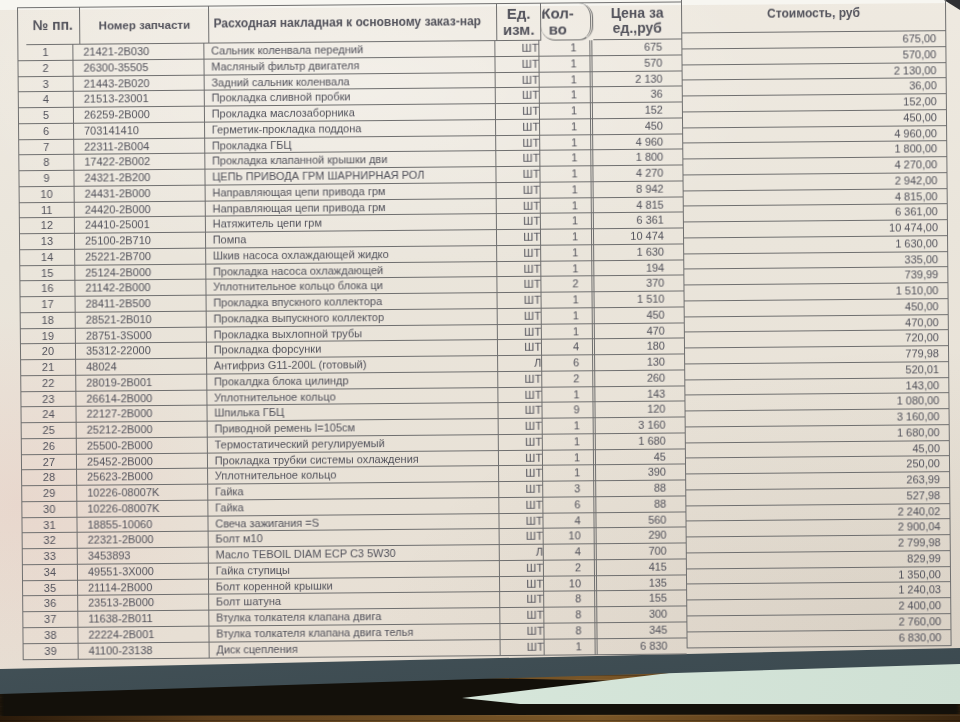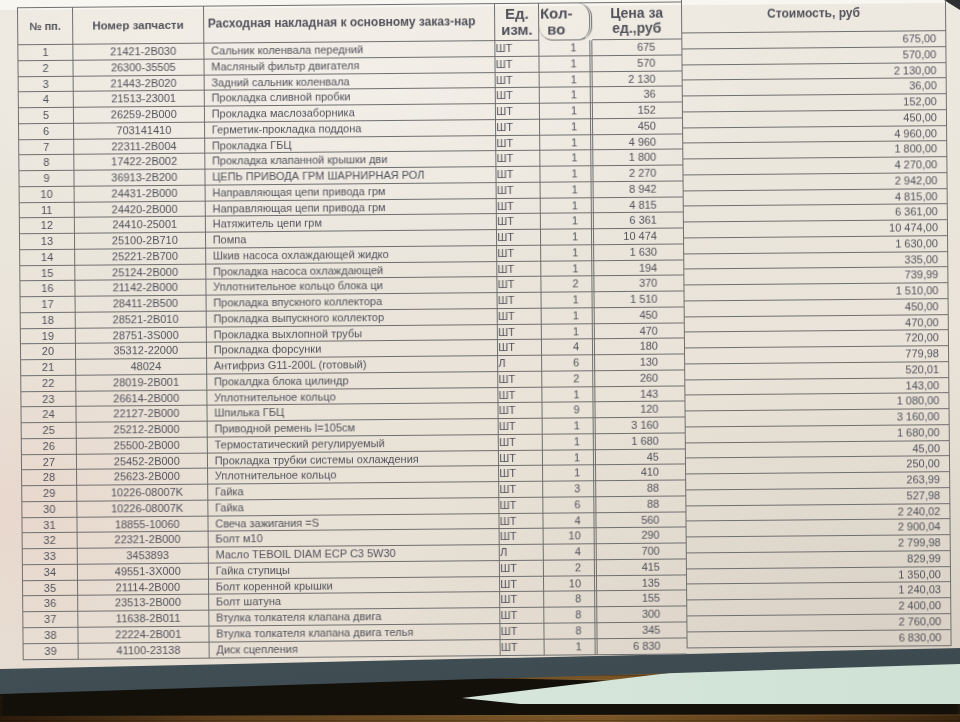--- a/index.html
+++ b/index.html
@@ -33,27 +33,27 @@
   .lrow,.hrow,.crow{display:flex;}
   .hrow .cell{height:37px;display:flex;align-items:center;justify-content:center;
       font-weight:bold;text-align:center;line-height:1.1;}
   .lrow{height:15.75px;}
   .crow{height:15.75px;}
   .cell{border-right:1px solid #6f6f6f;border-bottom:1px solid #6f6f6f;
       font-size:11px;line-height:14.5px;white-space:nowrap;overflow:hidden;}
   .lrow:last-child .cell{border-bottom:none;}
   .crow:last-child .c-cost{border-bottom:none;}
   .c-num{width:55px;text-align:center;}
-  .c-part{width:131px;padding-left:10px;text-align:center;}
+  .c-part{width:131px;padding-left:10px;}
   .c-name{width:292px;padding-left:7px;}
-  .c-unit{width:44px;text-align:left;}
+  .c-unit{width:44px;text-align:right;}
   .c-qty{width:53px;text-align:right;padding-right:13px;border-right:3px double #6f6f6f;}
-  .c-price{width:89px;text-align:right;padding-right:26px;border-right:none;}
+  .c-price{width:89px;text-align:right;padding-right:19px;border-right:none;}
   .c-cost{width:100%;text-align:right;padding-right:9px;border-right:none;}
-  .hrow .c-num{font-size:11px;}
+  .hrow .c-num{font-size:14px;margin-left:8px;}
   .hrow .c-part{font-size:11.5px;padding-left:0;}
   .hrow .c-name{font-size:12px;padding-left:4px;justify-content:flex-start;text-align:left;}
   .hrow .c-unit,.hrow .c-qty{font-size:15px;padding-right:0;white-space:normal;}
   .hrow .c-qty{justify-content:center;text-align:center;padding-right:16px;border-radius:14px;}
   .hrow .c-price{font-size:14px;white-space:normal;justify-content:center;padding-right:0;}
   .chead{height:37px;display:flex;align-items:center;justify-content:center;
       font-weight:bold;font-size:12px;border-bottom:1px solid #6f6f6f;}
 </style>
 </head>
 <body>
@@ -137,25 +137,25 @@
           <div class="lrow">
             <div class="cell c-num">8</div>
             <div class="cell c-part">17422-2B002</div>
             <div class="cell c-name">Прокладка клапанной крышки дви</div>
             <div class="cell c-unit">ШТ</div>
             <div class="cell c-qty">1</div>
             <div class="cell c-price">1 800</div>
           </div>
           <div class="lrow">
             <div class="cell c-num">9</div>
-            <div class="cell c-part">36913-2B200</div>
+            <div class="cell c-part">24321-2B200</div>
             <div class="cell c-name">ЦЕПЬ ПРИВОДА ГРМ ШАРНИРНАЯ РОЛ</div>
             <div class="cell c-unit">ШТ</div>
             <div class="cell c-qty">1</div>
-            <div class="cell c-price">2 270</div>
+            <div class="cell c-price">4 270</div>
           </div>
           <div class="lrow">
             <div class="cell c-num">10</div>
             <div class="cell c-part">24431-2B000</div>
             <div class="cell c-name">Направляющая цепи привода грм</div>
             <div class="cell c-unit">ШТ</div>
             <div class="cell c-qty">1</div>
             <div class="cell c-price">8 942</div>
           </div>
           <div class="lrow">
@@ -293,21 +293,21 @@
             <div class="cell c-unit">ШТ</div>
             <div class="cell c-qty">1</div>
             <div class="cell c-price">45</div>
           </div>
           <div class="lrow">
             <div class="cell c-num">28</div>
             <div class="cell c-part">25623-2B000</div>
             <div class="cell c-name">Уплотнительное кольцо</div>
             <div class="cell c-unit">ШТ</div>
             <div class="cell c-qty">1</div>
-            <div class="cell c-price">410</div>
+            <div class="cell c-price">390</div>
           </div>
           <div class="lrow">
             <div class="cell c-num">29</div>
             <div class="cell c-part">10226-08007K</div>
             <div class="cell c-name">Гайка</div>
             <div class="cell c-unit">ШТ</div>
             <div class="cell c-qty">3</div>
             <div class="cell c-price">88</div>
           </div>
           <div class="lrow">

